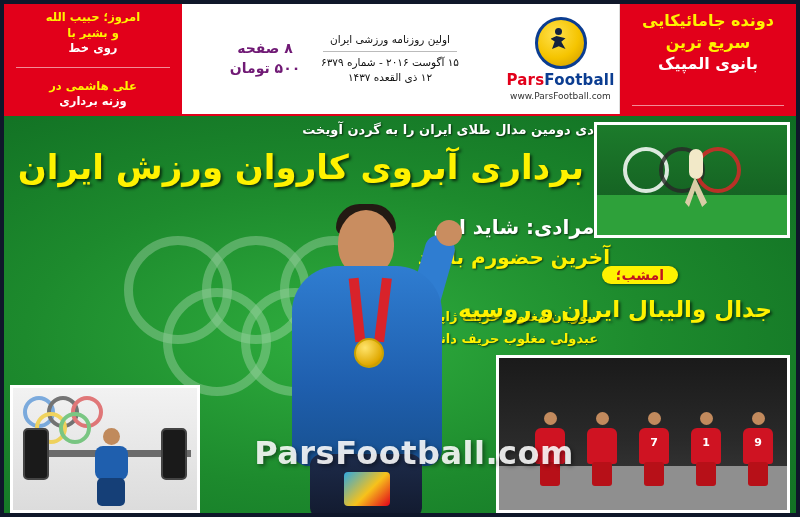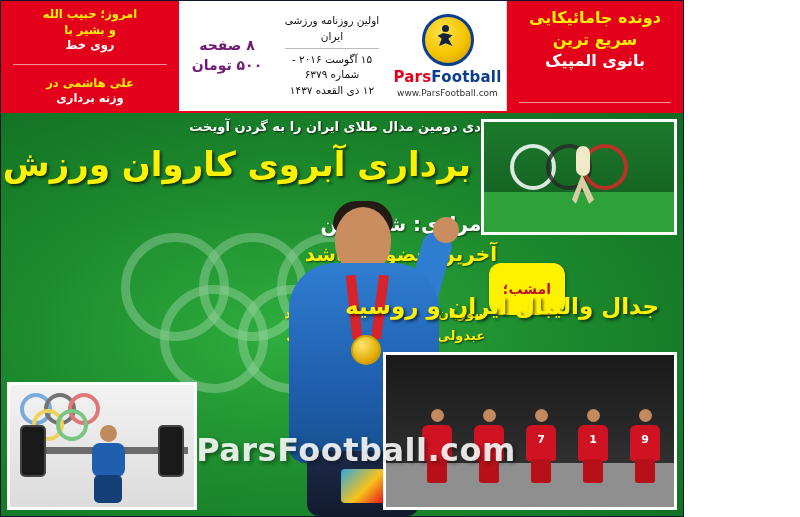--- a/index.html
+++ b/index.html
@@ -3,25 +3,25 @@
 <meta charset="utf-8">
 <style>
   * { box-sizing: border-box; }
   html, body {
     margin: 0; padding: 0;
     background: #ffffff;
     font-family: "DejaVu Sans", "Liberation Sans", sans-serif;
   }
   .page {
     position: relative;
-    width: 684px;
+    width: 800px;
     height: 517px;
     overflow: hidden;
     background: #ffffff;
-    border: 1px solid #0f172a;
+    border: 4px solid #0f172a;
   }
 
   
   .masthead {
     position: relative;
     height: 112px;
     width: 100%;
     background: #ffffff;
     display: flex;
     align-items: stretch;
@@ -383,21 +383,21 @@
   .photo-volley .p5 { right: 222px; }
 
   
   .badge-tonight {
     position: absolute;
     right: 118px; top: 150px;
     background: #fff200;
     color: #c1121f;
     font-size: 14px;
     font-weight: bold;
-    padding: 18px 14px;
+    padding: 1px 14px;
     border-radius: 12px;
     box-shadow: 1px 1px 3px rgba(0,0,0,.5);
   }
   .volley-headline {
     position: absolute;
     right: 24px; top: 180px;
     font-size: 23px;
     font-weight: bold;
     color: #fff200;
     text-shadow: 2px 2px 3px rgba(0,0,0,.6);

